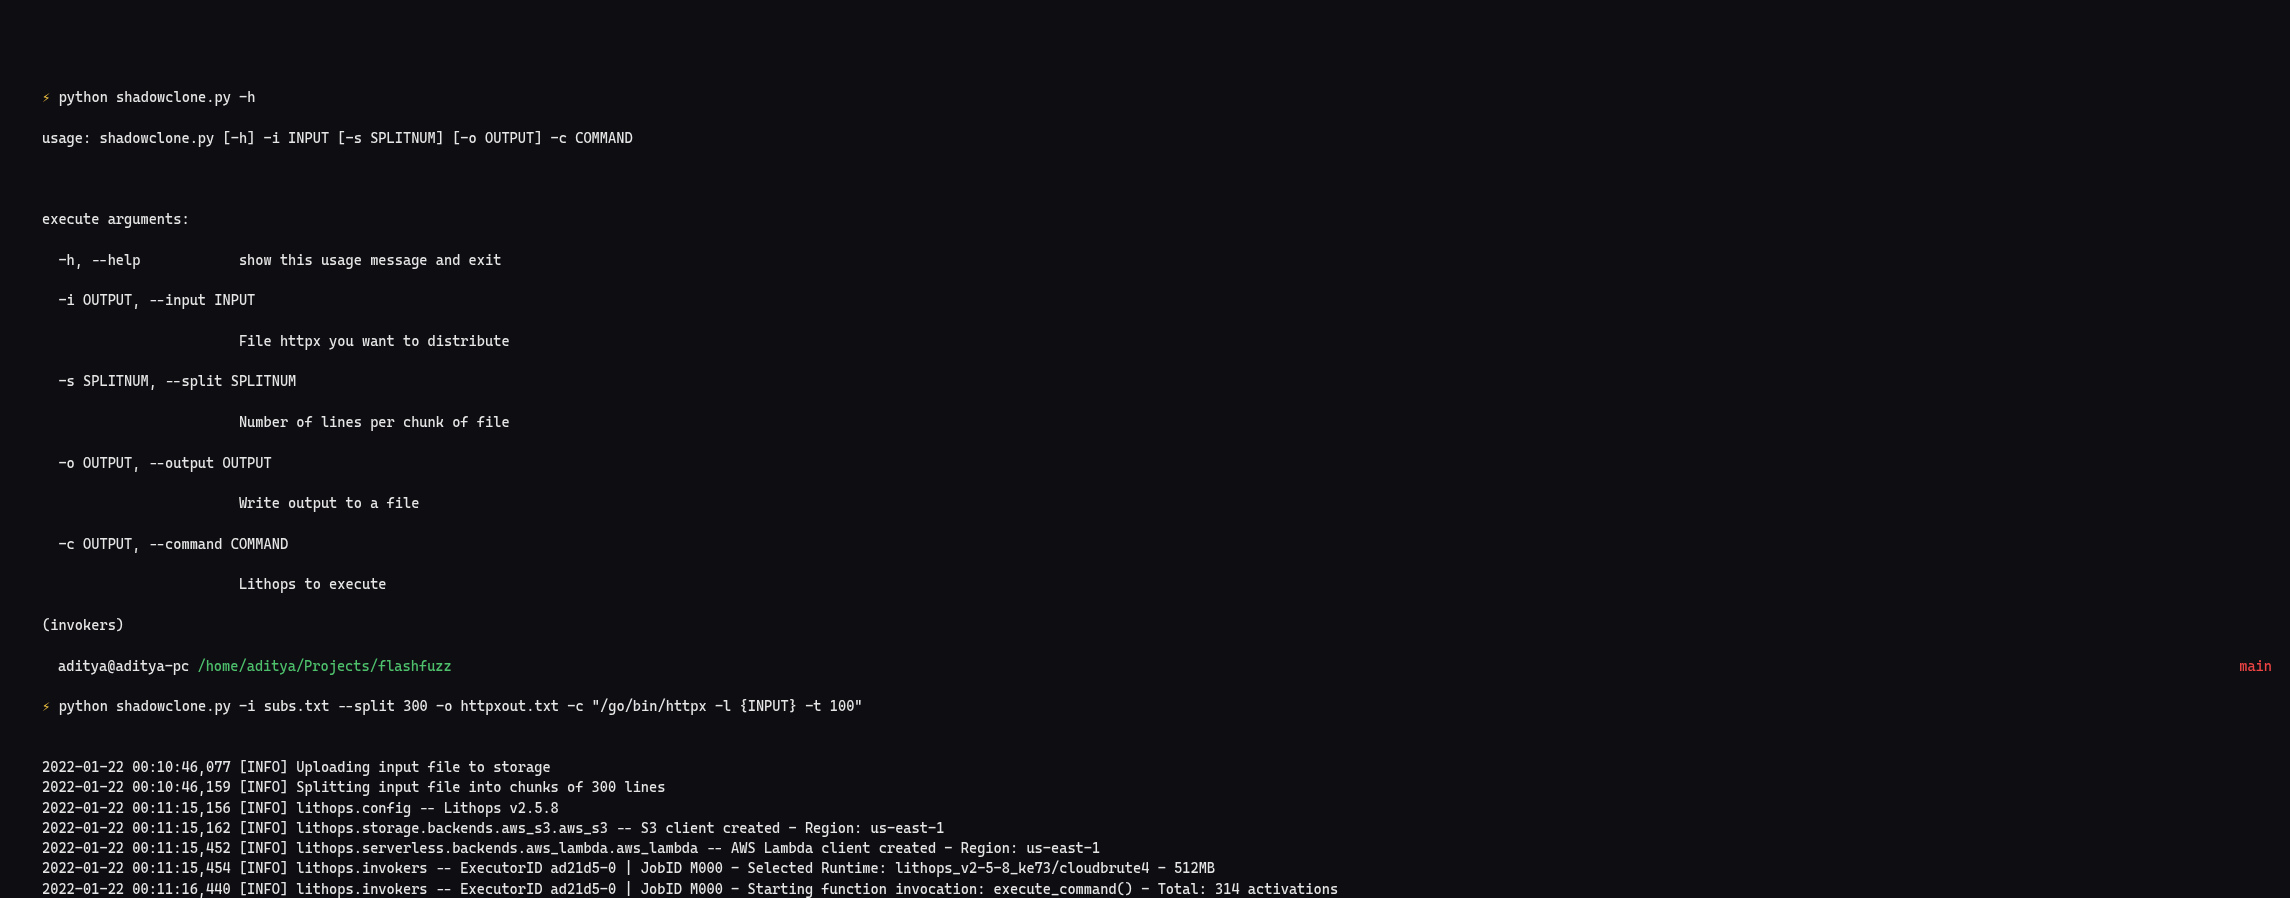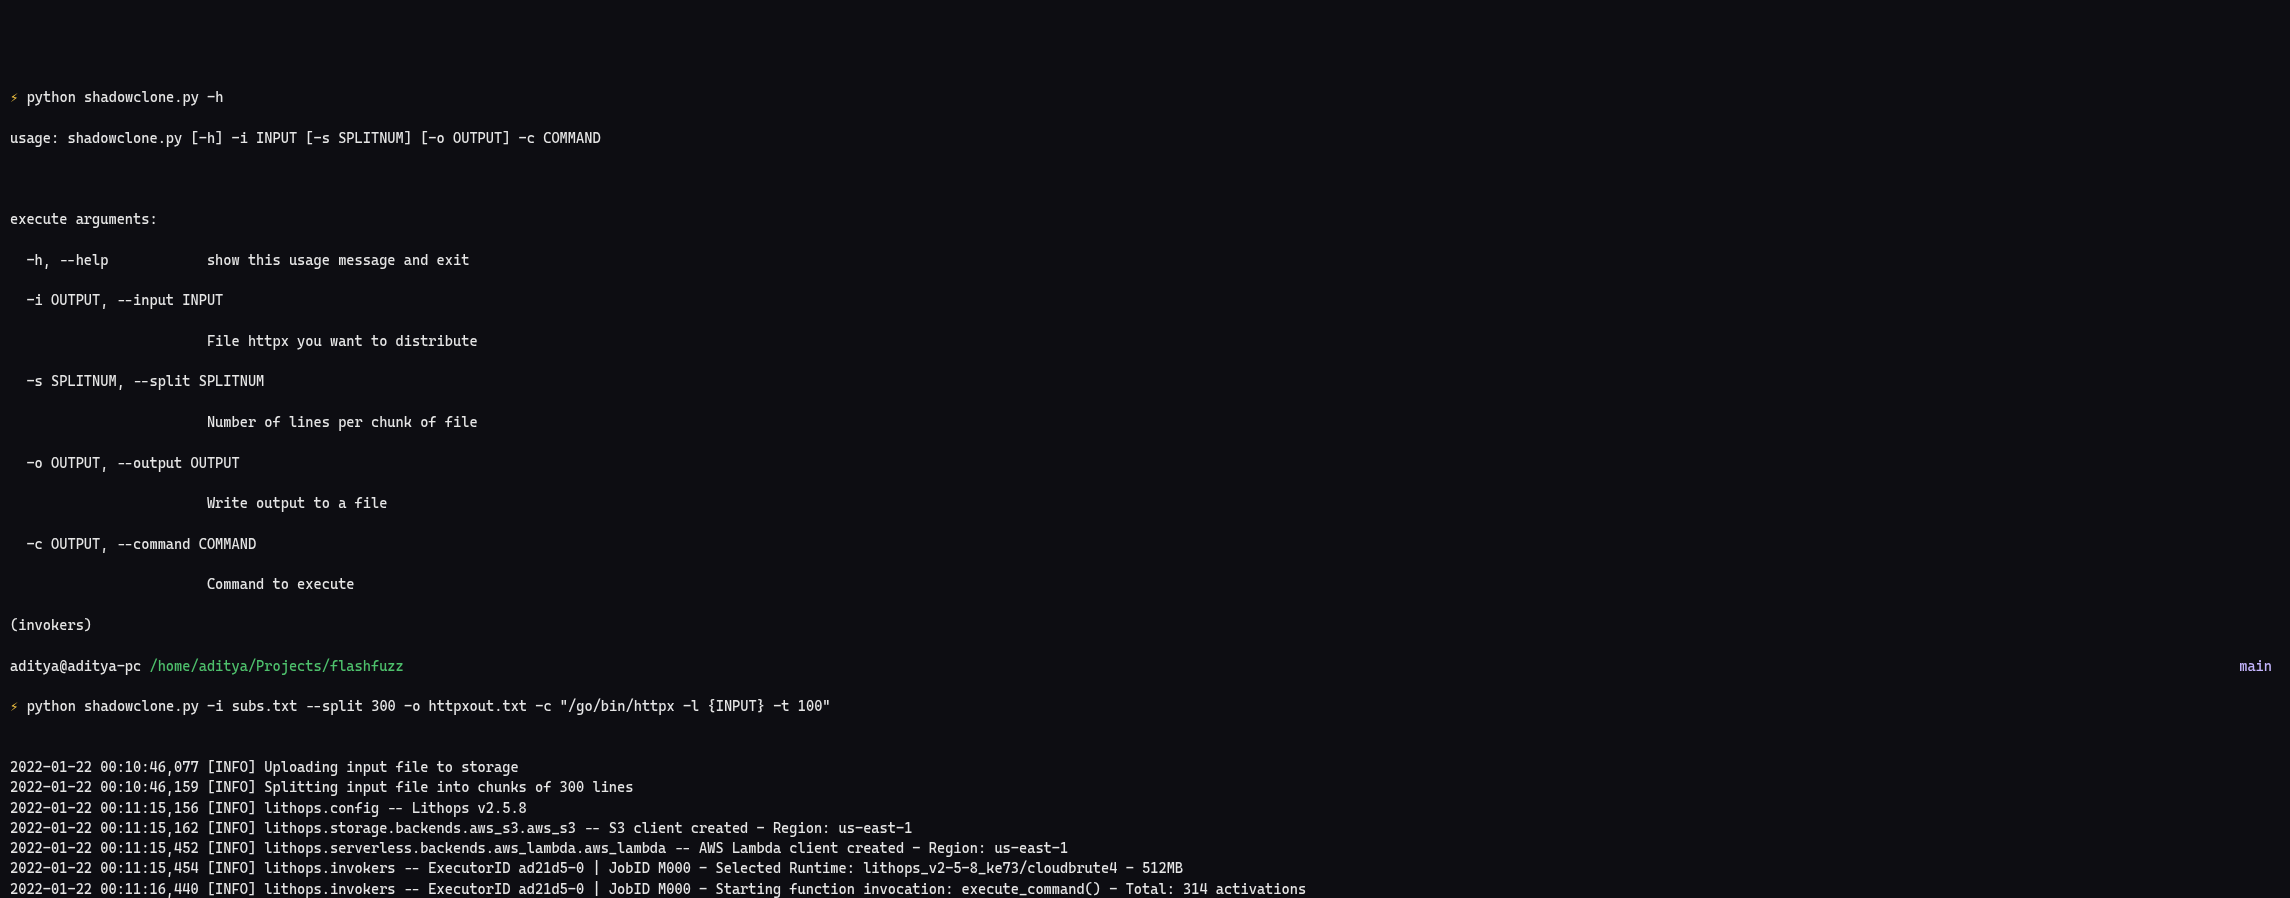--- a/index.html
+++ b/index.html
@@ -7,46 +7,46 @@
     background: #0d0d12;
     color: #e6e6e6;
     font-family: "Cascadia Code", "Fira Code", Consolas, "Courier New", monospace;
     font-size: 14px;
     line-height: 1.45;
     padding: 6px 10px;
     white-space: pre;
     overflow-x: hidden;
   }
   .bolt { color: #f0c040; font-weight: bold; }
-  .line { white-space: pre; }
+  .line { white-space: pre; margin-left: 32px; }
   .prompt-user { color: #e6e6e6; }
   .prompt-path { color: #4ec06c; }
-  .branch { color: #c4b5fd; float: right; padding-right: 8px; }
+  .branch { color: #ef4444; float: right; padding-right: 8px; }
   .row { display: flex; justify-content: space-between; align-items: baseline; }
-  .row-left { white-space: pre; }
+  .row-left { white-space: pre; margin-left: 48px; }
   .spacer { height: 1.45em; }
 </style>
 </head>
 <body>
 
 
 
 <div class="line"><span class="bolt">⚡</span><span> python shadowclone.py -h</span></div>
 <div class="line">usage: shadowclone.py [-h] -i INPUT [-s SPLITNUM] [-o OUTPUT] -c COMMAND</div>
 <div class="spacer"></div>
 <div class="line">execute arguments:</div>
 <div class="line">  -h, --help            show this usage message and exit</div>
 <div class="line">  -i OUTPUT, --input INPUT</div>
 <div class="line">                        File httpx you want to distribute</div>
 <div class="line">  -s SPLITNUM, --split SPLITNUM</div>
 <div class="line">                        Number of lines per chunk of file</div>
 <div class="line">  -o OUTPUT, --output OUTPUT</div>
 <div class="line">                        Write output to a file</div>
 <div class="line">  -c OUTPUT, --command COMMAND</div>
-<div class="line">                        Command to execute</div>
+<div class="line">                        Lithops to execute</div>
 <div class="line">(invokers)</div>
 <div class="row">
   <span class="row-left"><span class="prompt-user">aditya@aditya-pc </span><span class="prompt-path">/home/aditya/Projects/flashfuzz</span></span>
   <span class="branch">main</span>
 </div>
 <div class="line"><span class="bolt">⚡</span><span> python shadowclone.py -i subs.txt --split 300 -o httpxout.txt -c "/go/bin/httpx -l {INPUT} -t 100"</span></div>
 
 <div id="log-lines"><div class="line">2022-01-22 00:10:46,077 [INFO] Uploading input file to storage</div><div class="line">2022-01-22 00:10:46,159 [INFO] Splitting input file into chunks of 300 lines</div><div class="line">2022-01-22 00:11:15,156 [INFO] lithops.config -- Lithops v2.5.8</div><div class="line">2022-01-22 00:11:15,162 [INFO] lithops.storage.backends.aws_s3.aws_s3 -- S3 client created - Region: us-east-1</div><div class="line">2022-01-22 00:11:15,452 [INFO] lithops.serverless.backends.aws_lambda.aws_lambda -- AWS Lambda client created - Region: us-east-1</div><div class="line">2022-01-22 00:11:15,454 [INFO] lithops.invokers -- ExecutorID ad21d5-0 | JobID M000 - Selected Runtime: lithops_v2-5-8_ke73/cloudbrute4 - 512MB</div><div class="line">2022-01-22 00:11:16,440 [INFO] lithops.invokers -- ExecutorID ad21d5-0 | JobID M000 - Starting function invocation: execute_command() - Total: 314 activations</div></div>
 
 

